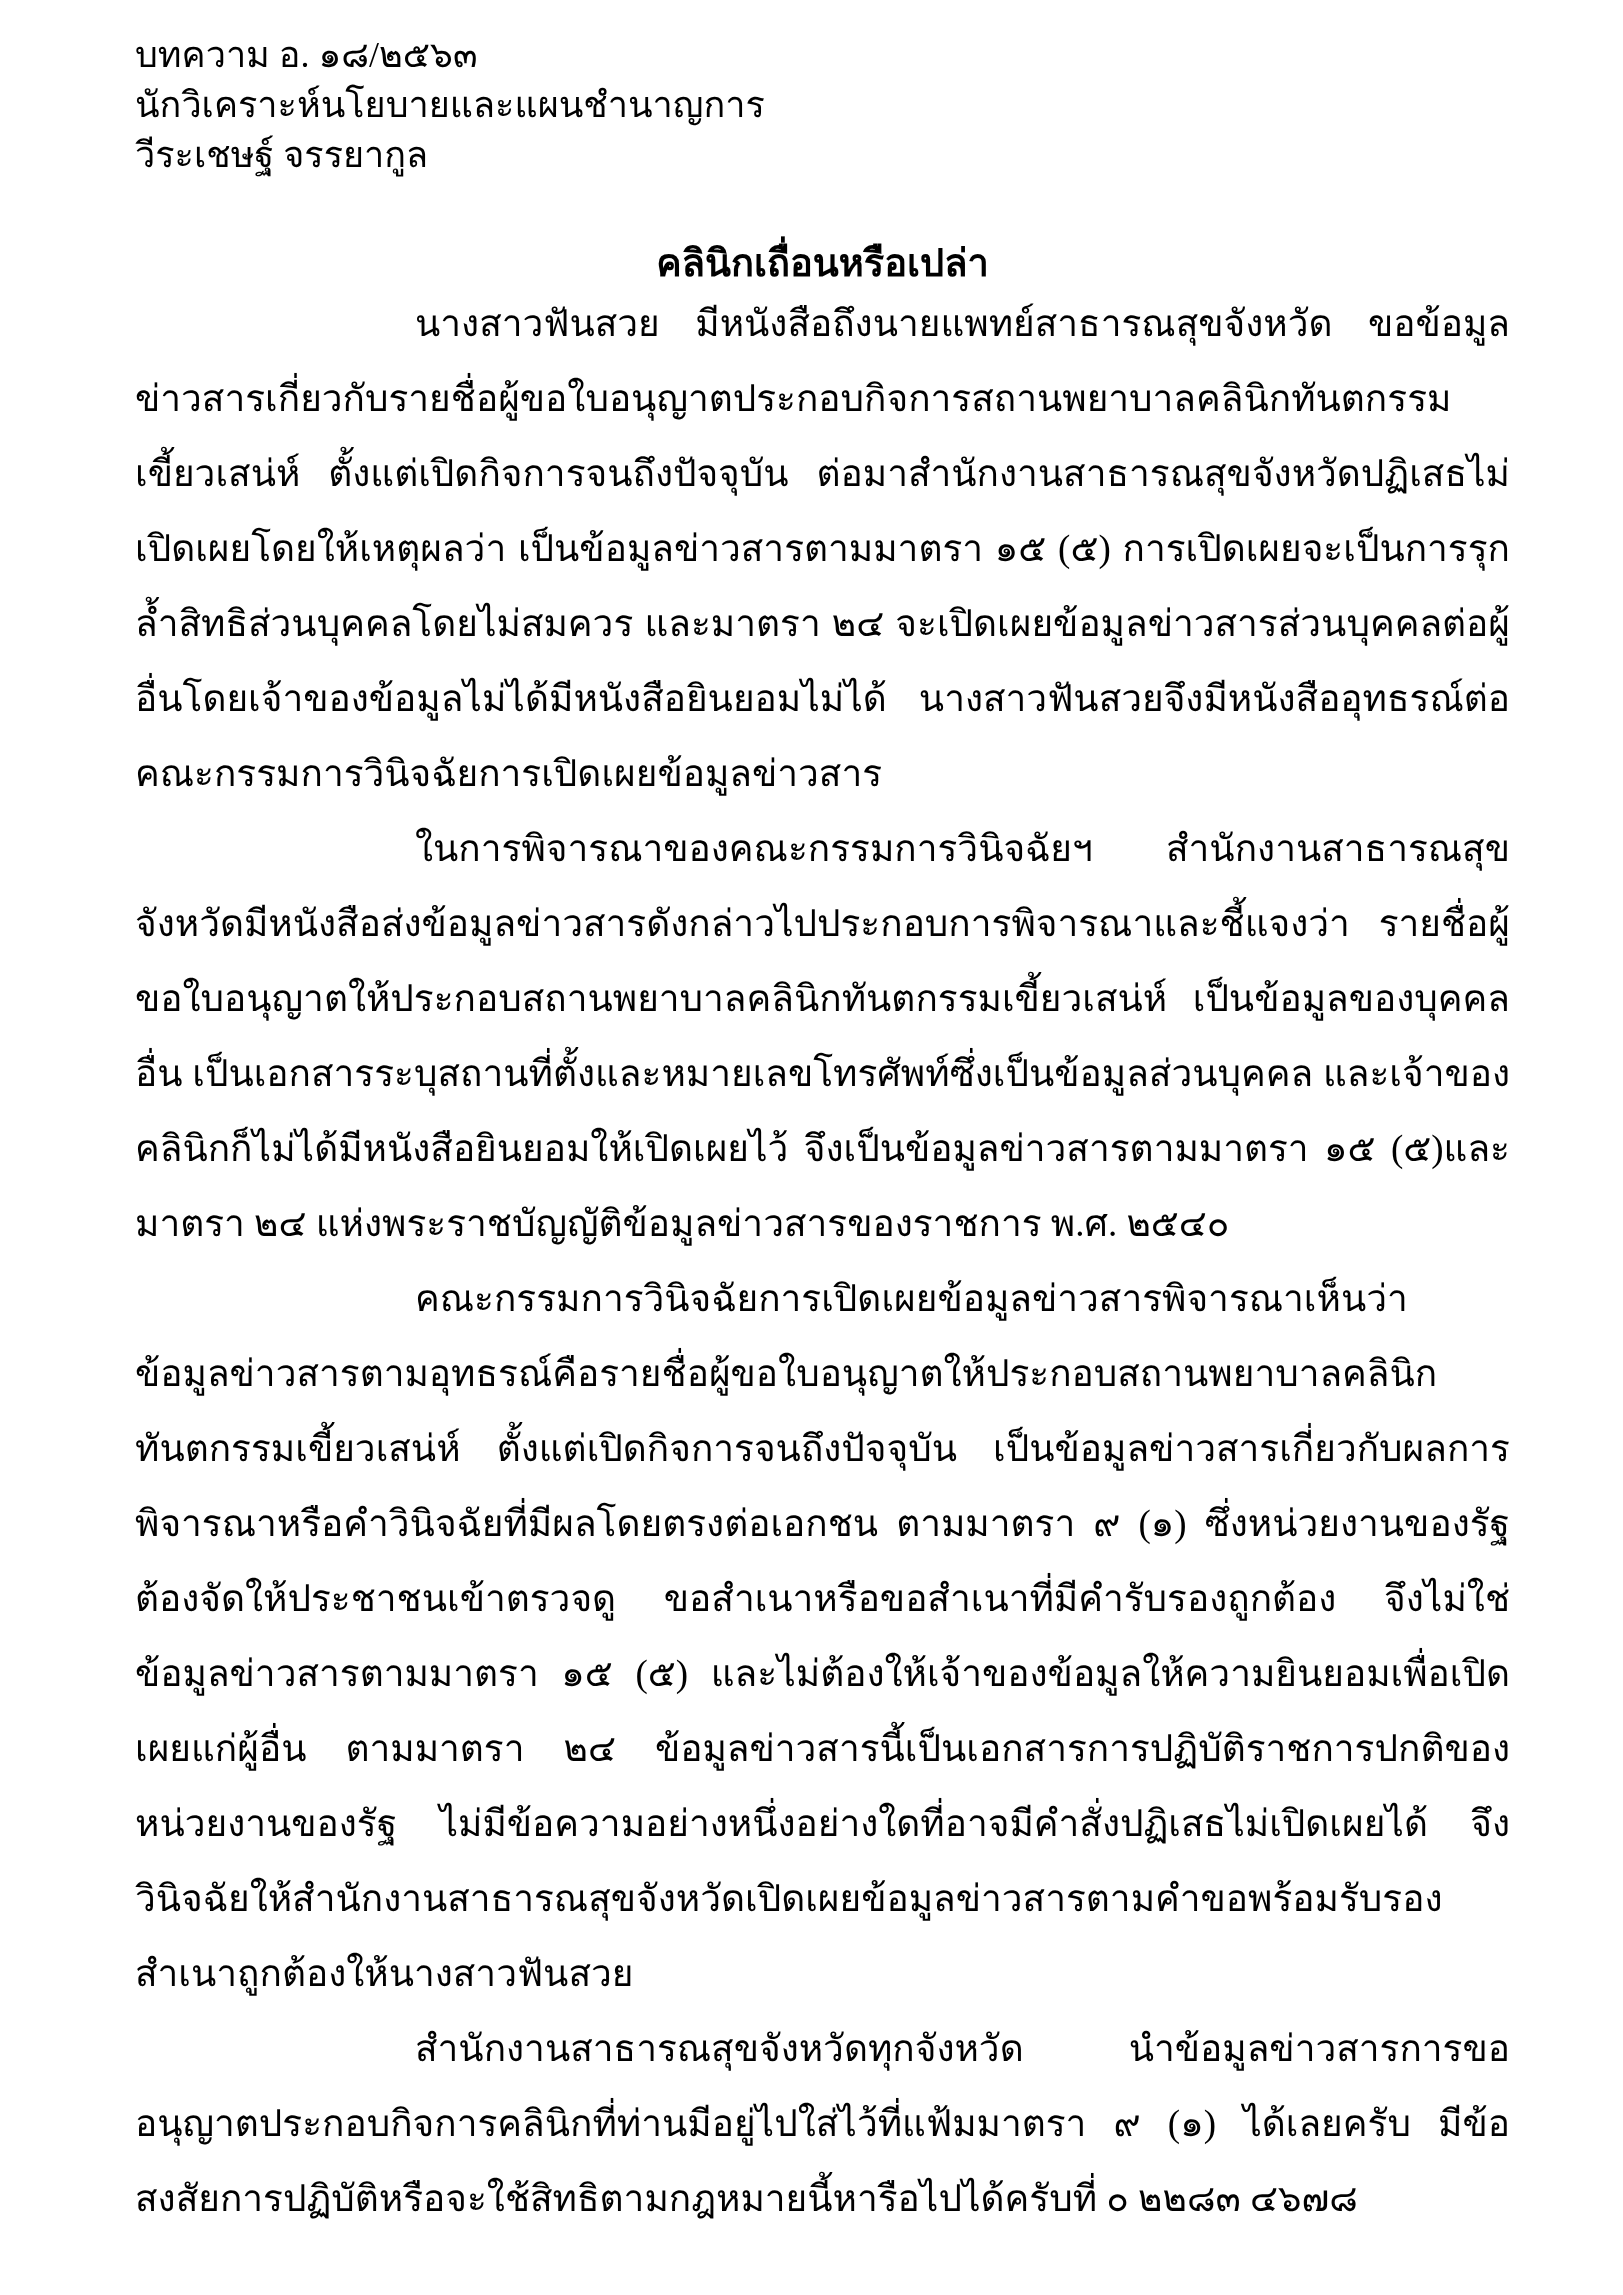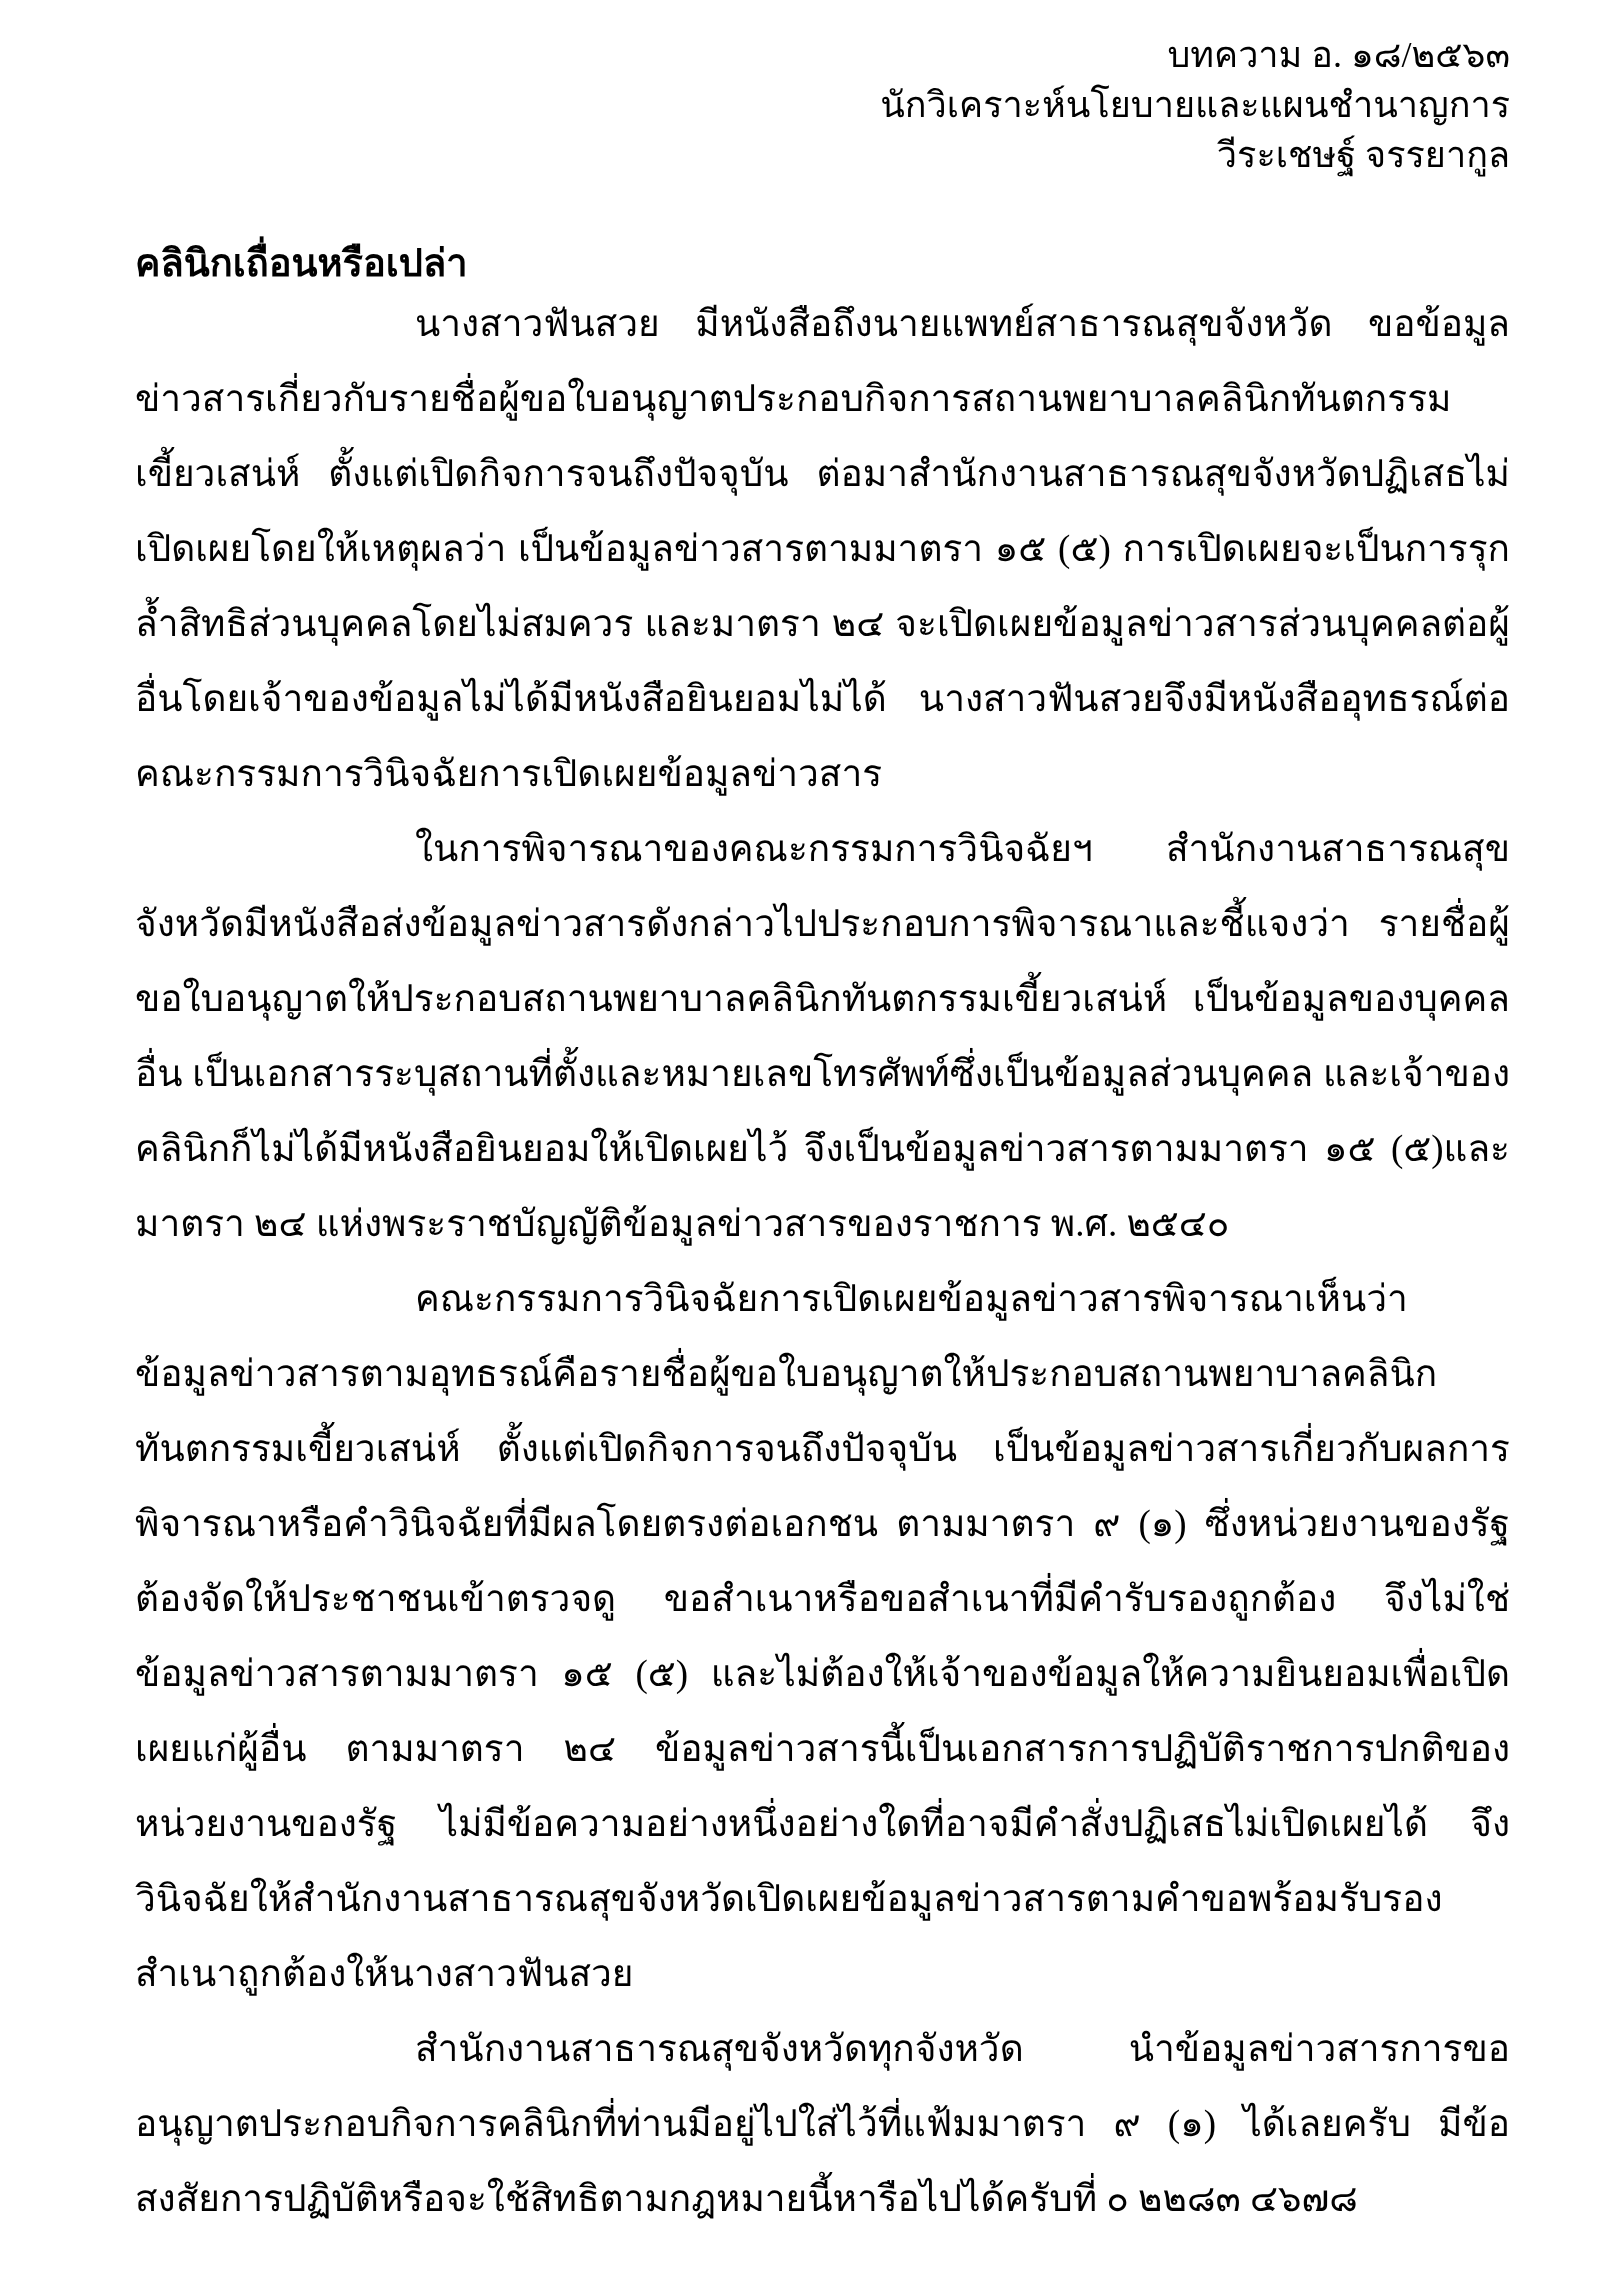--- a/index.html
+++ b/index.html
@@ -10,26 +10,25 @@
   .page {
     width: 1623px;
     min-height: 2295px;
     box-sizing: border-box;
     background: #ffffff;
     color: #000000;
     font-family: "Liberation Serif", "DejaVu Serif", serif;
     padding: 30px 113px 39px 135px;
   }
   .doc-header {
-    text-align: right;
     font-size: 36px;
     line-height: 50px;
   }
   .doc-title {
-    text-align: left;
+    text-align: center;
     font-weight: bold;
     font-size: 38px;
     line-height: 46px;
     margin: 60px 0 0 0;
   }
   .body-para {
     font-size: 37px;
     line-height: 75px;
     text-align: justify;
     text-indent: 280px;

